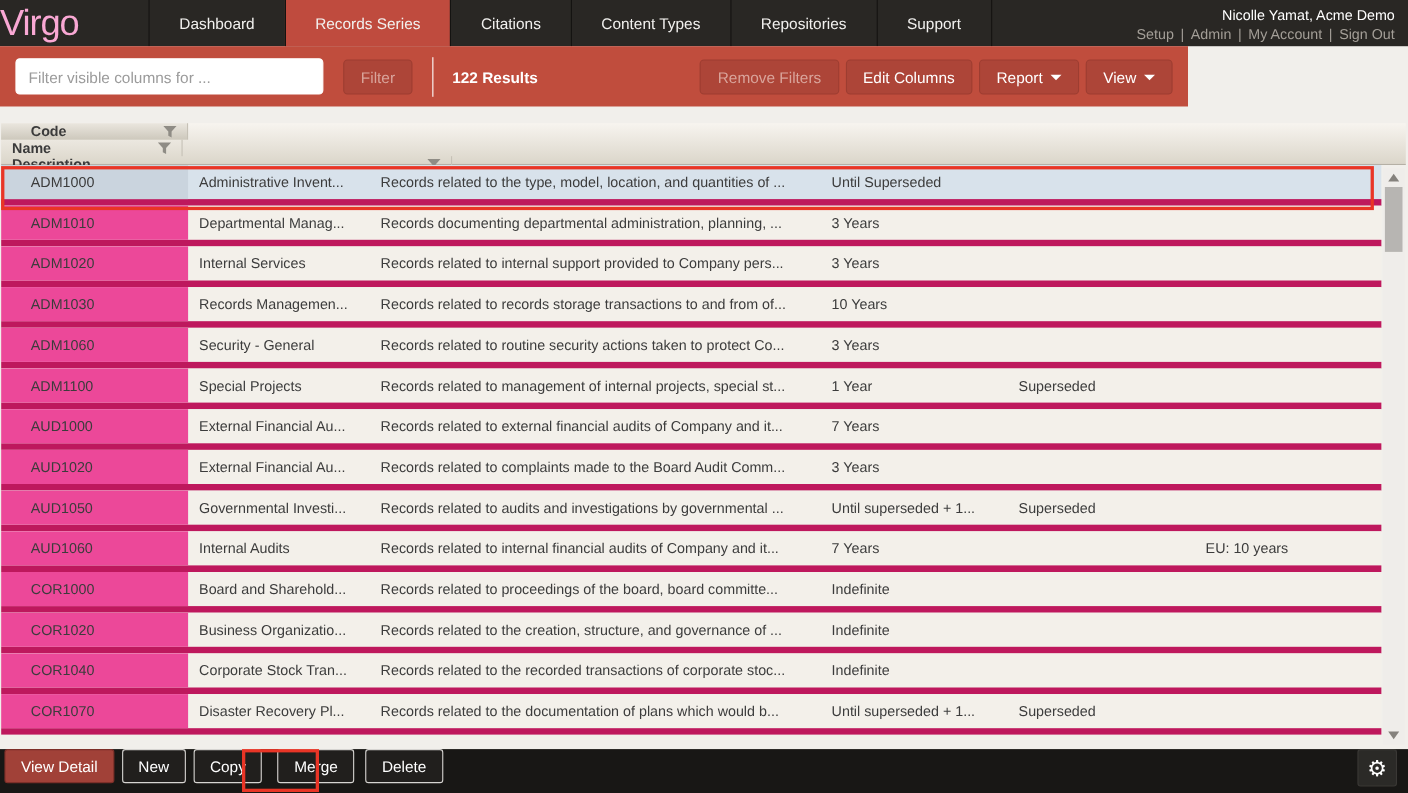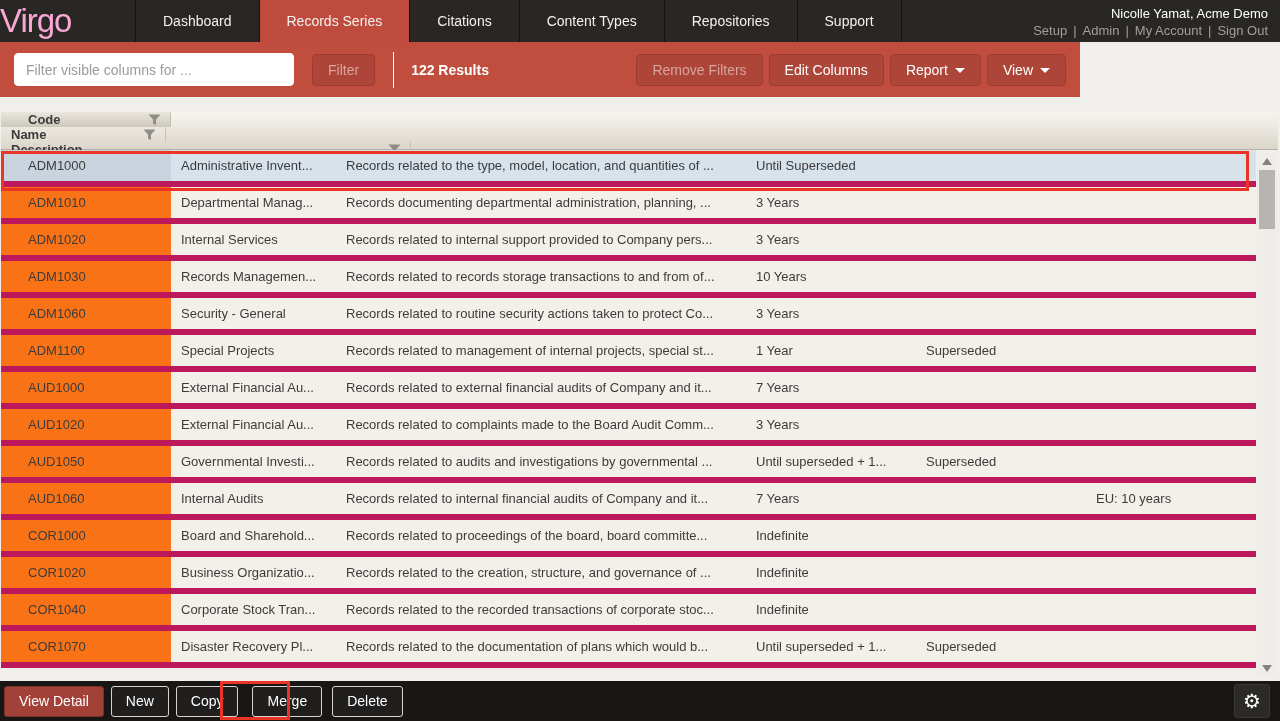--- a/index.html
+++ b/index.html
@@ -36,35 +36,35 @@
   .grid-header { position:absolute; top:15px; left:1px; width:1277px; height:38px; display:flex; background:linear-gradient(#f7f4ef,#dbd6ca); border-bottom:1px solid #b5b0a5;flex-direction:column; }
   .hcell { display:flex; align-items:center; justify-content:space-between; padding:0 9px 0 10px; font-size:13px; font-weight:bold; color:#3b3b3b; border-right:1px solid #c6c1b6; overflow:hidden; white-space:nowrap; }
   .hcell:first-child { background:linear-gradient(#eae6de,#cdc8bc); padding-left:27px; }
   .hcell:last-child { border-right:none; }
   .funnel { display:flex; align-items:center; margin-left:6px; cursor:pointer; }
 
   .grid-body { position:absolute; top:53px; left:1px; width:1255px; height:518px; overflow:hidden; }
   .grow { display:flex; height:37px; background:#f3f0ea; border-bottom:6px solid #be185d; }
   .grow.selected { background:#d8e2eb; }
   .cell { display:flex; align-items:center; padding:0 9px 0 10px; font-size:13px; color:#3c3c3c; overflow:hidden; white-space:nowrap; }
-  .cell:first-child { background:#f97316; padding-left:27px; }
+  .cell:first-child { background:#ec4899; padding-left:27px; }
   .grow.selected .cell:first-child { background:#cad4de; }
 
   .c0 { width:170px; flex:none; } .c1 { width:165px; flex:none; } .c2 { width:410px; flex:none; }
   .c3 { width:170px; flex:none; } .c4 { width:170px; flex:none; } .c5 { flex:1; min-width:0; }
 
   
   .vscroll { position:absolute; top:56px; right:3px; width:20px; height:524px; background:#efedea; }
   .sb-arrow-up, .sb-arrow-down { position:absolute; left:5px; width:0; height:0; border-left:5px solid transparent; border-right:5px solid transparent; }
   .sb-arrow-up { top:5px; border-bottom:7px solid #85827d; }
   .sb-arrow-down { bottom:5px; border-top:7px solid #85827d; }
   .sb-thumb { position:absolute; top:17px; left:2px; width:16px; height:59px; background:#b7b5b2; }
 
   
-  .footer { position:absolute; top:681px; left:0; width:1280px; height:40px; background:#181715; display:flex; align-items:center; padding:0 4px; }
+  .footer { position:absolute; top:681px; left:0; width:1280px; height:40px; background:#181715; display:flex; align-items:flex-start; padding:0 4px; }
   .fbtn { height:31px; padding:0 14px; margin-right:7px; border-radius:3px; font-size:14px; color:#ffffff; background:#211f1d; border:1px solid #d6d4d1; cursor:pointer; font-family:"Liberation Sans", sans-serif; }
   .fbtn.primary { background:#a14138; border:1px solid #7d2f29; }
   .fbtn.annotated { margin-left:7px; margin-right:10px; }
   .gear-btn { margin-left:auto; margin-right:6px; width:36px; height:34px; background:#2b2a27; border:1px solid #3a3835; border-radius:3px; display:flex; align-items:center; justify-content:center; cursor:pointer; }
   .gear-glyph { color:#ffffff; font-size:20px; line-height:1; font-family:"DejaVu Sans", sans-serif; }
 
   
   .annot { position:absolute; border:3px solid #e93526; pointer-events:none; }
   .annot-row { left:1px; top:151px; width:1248px; height:40px; }
   .annot-merge { left:220px; top:681px; width:70px; height:39px; }

